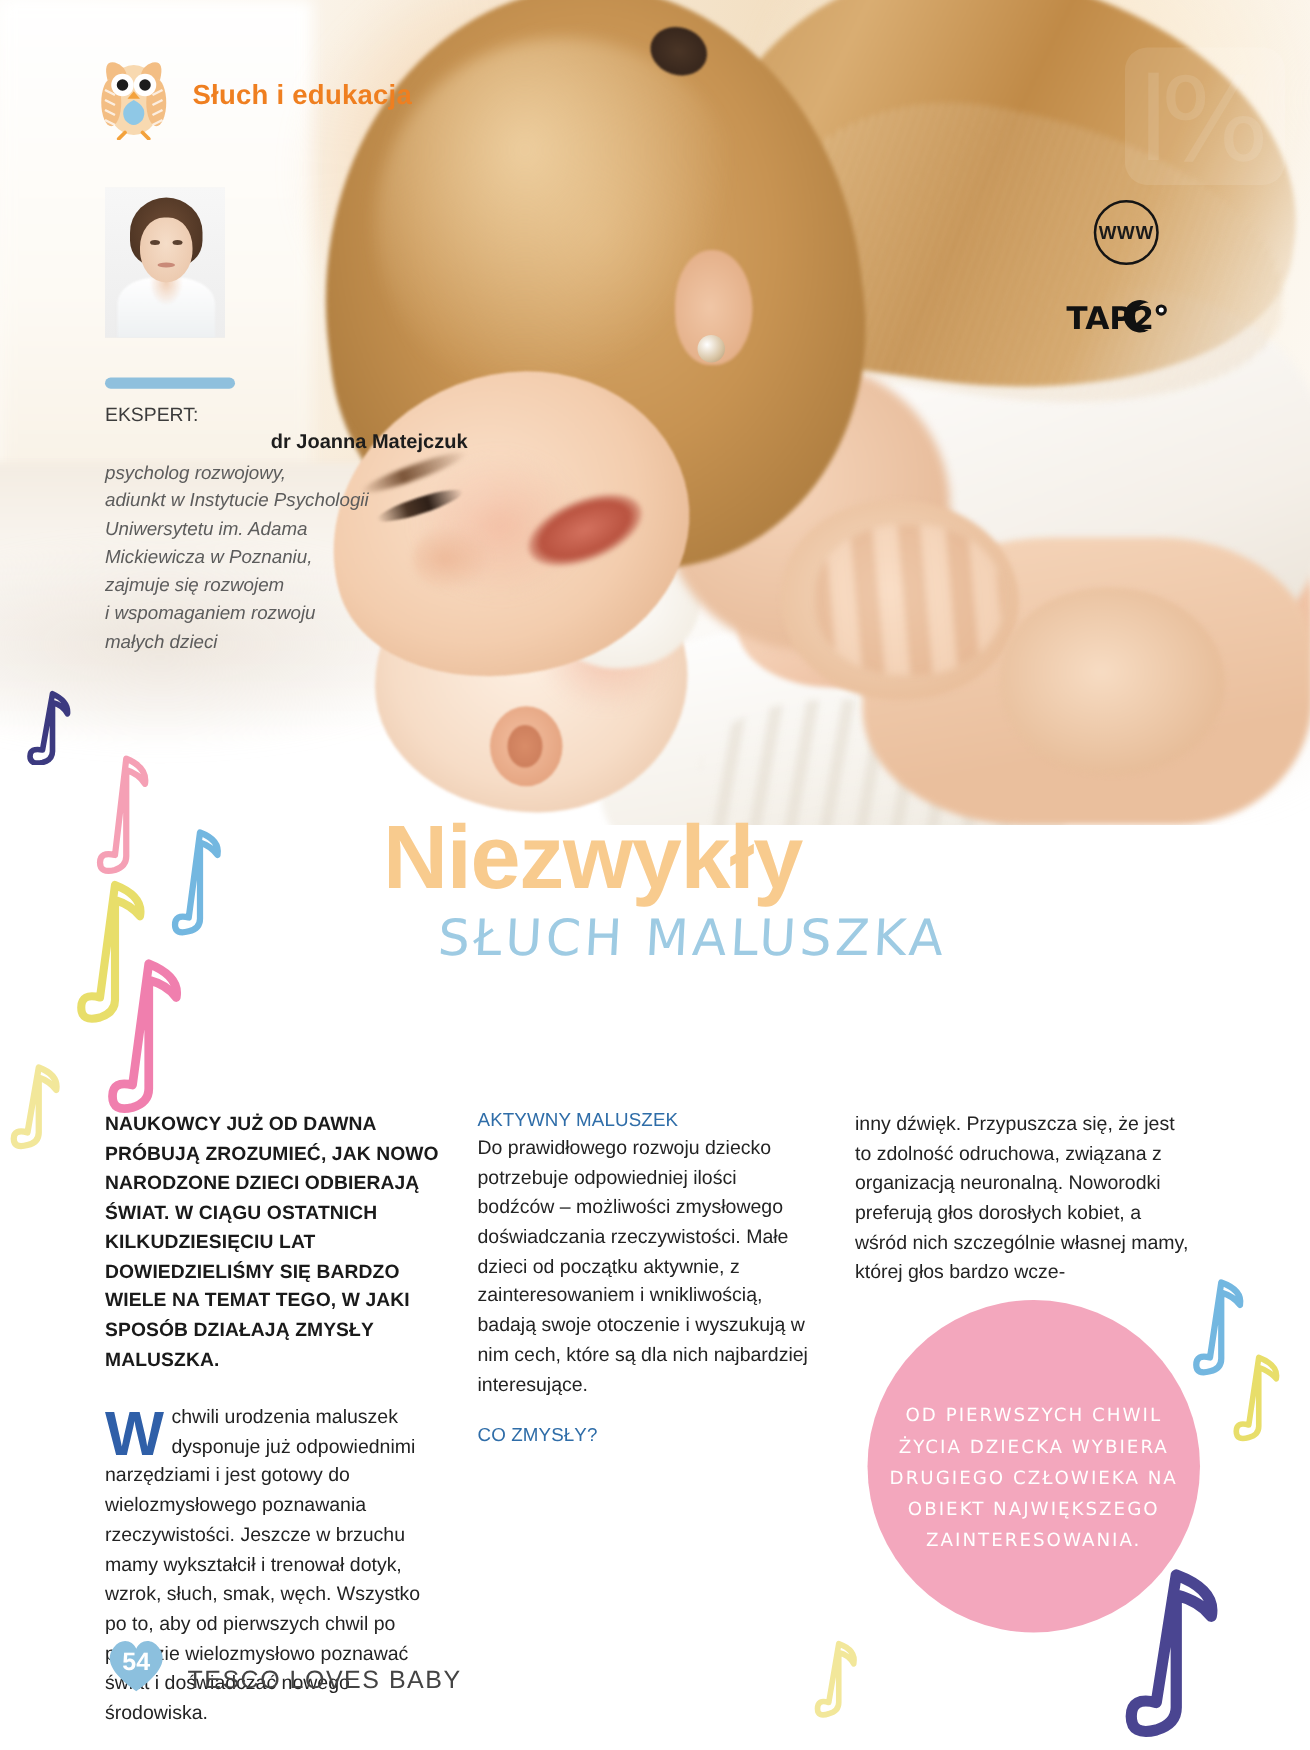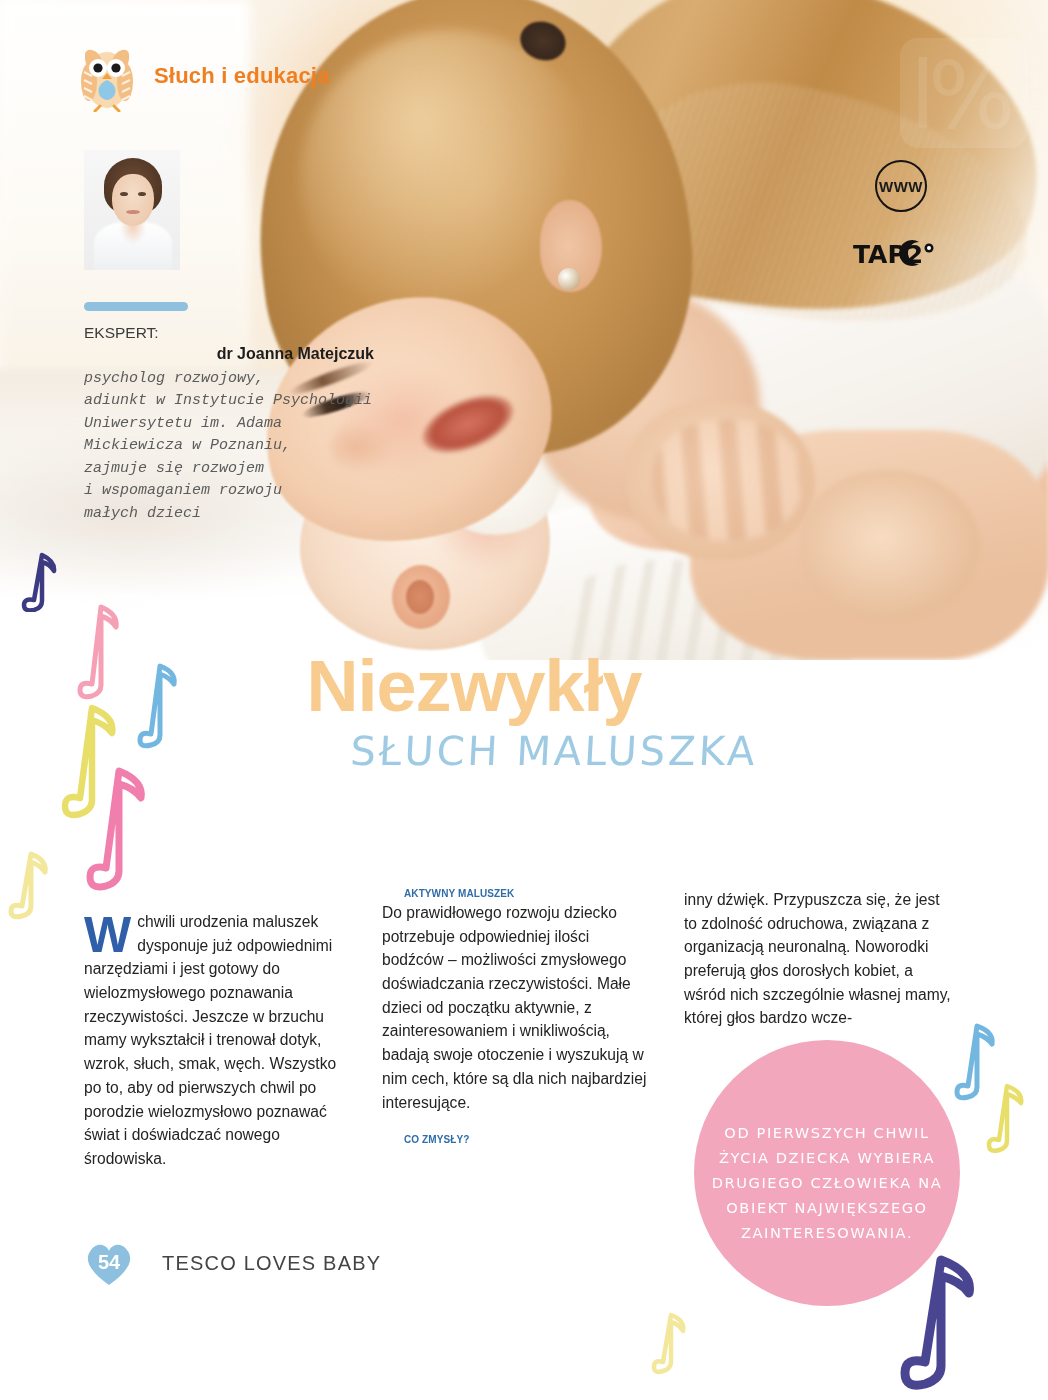--- a/index.html
+++ b/index.html
@@ -325,21 +325,20 @@
   }
 
   .blue-rule {
     width:104px; height:9px; background:#8fc0dd; border-radius:5px; margin:32px 0 12px 0;
   }
   .expert-caption { font-size:15.5px; color:#3c3c3c; line-height:1.26; }
   .expert-name { font-size:16px; font-weight:700; color:#1d1d1d; margin-top:2px;text-align:right; }
   .expert-desc {
     font-style:italic; color:#5c5c5c; font-size:15px; line-height:1.5; margin-top:5px;
     white-space:pre-line;
-    font-family:Liberation Mono, monospace;
   }
 
   .www-block {
     position:absolute; right:52px; top:160px; width:190px; text-align:center; z-index:30; color:#1a1a1a;
   }
   .www-circle {
     width:52px; height:52px; border:2.4px solid #141414; border-radius:50%;
     display:flex; align-items:center; justify-content:center; margin:0 auto 8px auto;
     font-size:15px; font-weight:700; letter-spacing:.5px;
   }
@@ -371,21 +370,21 @@
   }
   .body-text {
     font-size:15.6px; line-height:1.52; color:#232323;
   }
   .dropcap-para { margin-top:22px; position:relative; }
   .dropcap {
     float:left; font-size:50px; line-height:.82; font-weight:700; color:#2f5fa8;
     margin:5px 6px 0 0;
   }
   .sec-head {
-    color:#2f6da8; font-size:10px; font-weight:700; margin-bottom:2px; letter-spacing:.1px;margin-left:22px;
+    color:#2f6da8; font-size:15px; font-weight:400; margin-bottom:2px; letter-spacing:.1px;
   }
   .gap { margin-top:20px; }
 
   
   .pink-circle {
     position:absolute; left:694px; top:1040px; width:266px; height:266px;
     background:#f3a7bd; border-radius:50%; z-index:18;
   }
   .pink-ring {
     position:absolute; left:680px; top:1030px; width:286px; height:286px;
@@ -395,21 +394,21 @@
     z-index:19;
   }
   .pink-quote {
     position:absolute; left:700px; top:1120px; width:254px; text-align:center;
     color:#ffffff; font-size:14.6px; line-height:1.72; letter-spacing:1.6px;
     z-index:21; font-family:"DejaVu Sans", sans-serif;
     white-space:pre-line;
   }
 
   
-  .footer { position:absolute; left:82px; top:1238px; display:flex; align-items:center; gap:26px; z-index:30; }
+  .footer { position:absolute; left:82px; top:1306px; display:flex; align-items:flex-end; gap:14px; z-index:30; }
   .heart-badge { position:relative; width:54px; height:50px; }
   .page-num {
     position:absolute; left:0; top:13px; width:54px; text-align:center;
     color:#ffffff; font-size:20px; font-weight:700;
   }
   .footer-brand { font-size:20px; color:#444444; letter-spacing:1.2px; }
 
   
   .note { position:absolute; z-index:15; }
 </style>
@@ -572,20 +571,21 @@
 <div class="pink-circle"></div>
 <div class="pink-ring"></div>
 <div class="pink-quote">OD PIERWSZYCH CHWIL
 ŻYCIA DZIECKA WYBIERA
 DRUGIEGO CZŁOWIEKA NA
 OBIEKT NAJWIĘKSZEGO
 ZAINTERESOWANIA.</div>
 
 <div class="cols">
   <div class="col col1">
+    <div class="lead">NAUKOWCY JUŻ OD DAWNA PRÓBUJĄ ZROZUMIEĆ, JAK NOWO NARODZONE DZIECI ODBIERAJĄ ŚWIAT. W CIĄGU OSTATNICH KILKUDZIESIĘCIU LAT DOWIEDZIELIŚMY SIĘ BARDZO WIELE NA TEMAT TEGO, W JAKI SPOSÓB DZIAŁAJĄ ZMYSŁY MALUSZKA.</div>
     <div class="dropcap-para">
       <span class="dropcap">W</span>
       <span class="body-text">chwili urodzenia maluszek dysponuje już odpowiednimi narzędziami i jest gotowy do wielozmysłowego poznawania rzeczywistości. Jeszcze w brzuchu mamy wykształcił i trenował dotyk, wzrok, słuch, smak, węch. Wszystko po to, aby od pierwszych chwil po porodzie wielozmysłowo poznawać świat i doświadczać nowego środowiska.</span>
     </div>
   </div>
 
   <div class="col col2">
     <div class="sec-head">AKTYWNY MALUSZEK</div>
     <div class="body-text">Do prawidłowego rozwoju dziecko potrzebuje odpowiedniej ilości bodźców – możliwości zmysłowego doświadczania rzeczywistości. Małe dzieci od początku aktywnie, z zainteresowaniem i wnikliwością, badają swoje otoczenie i wyszukują w nim cech, które są dla nich najbardziej interesujące.</div>
     <div class="gap"></div>

